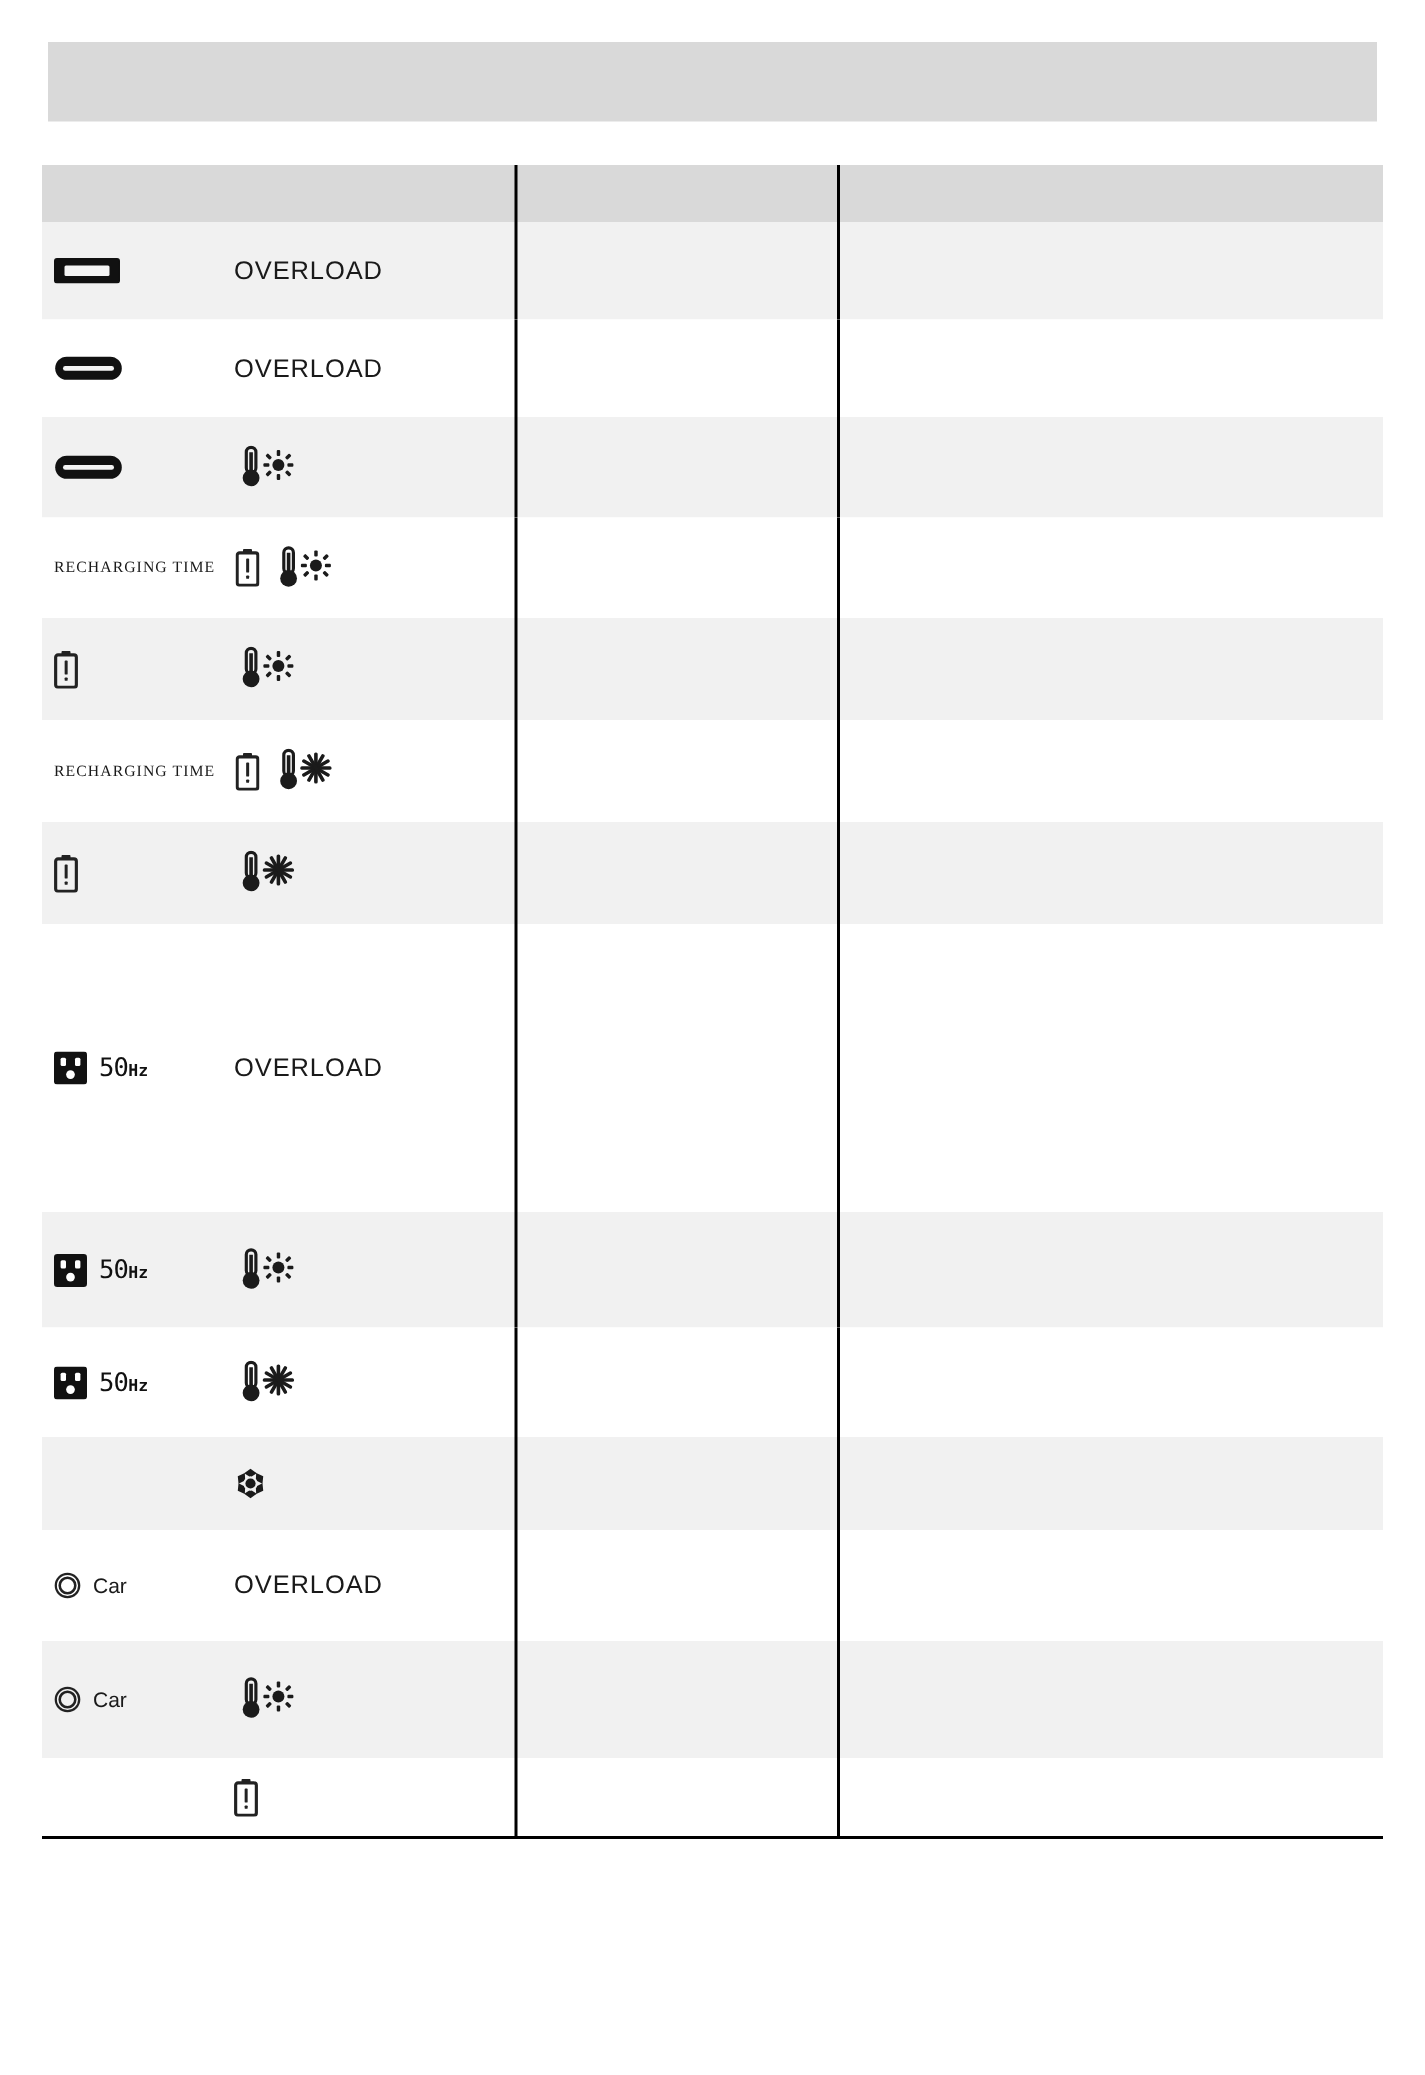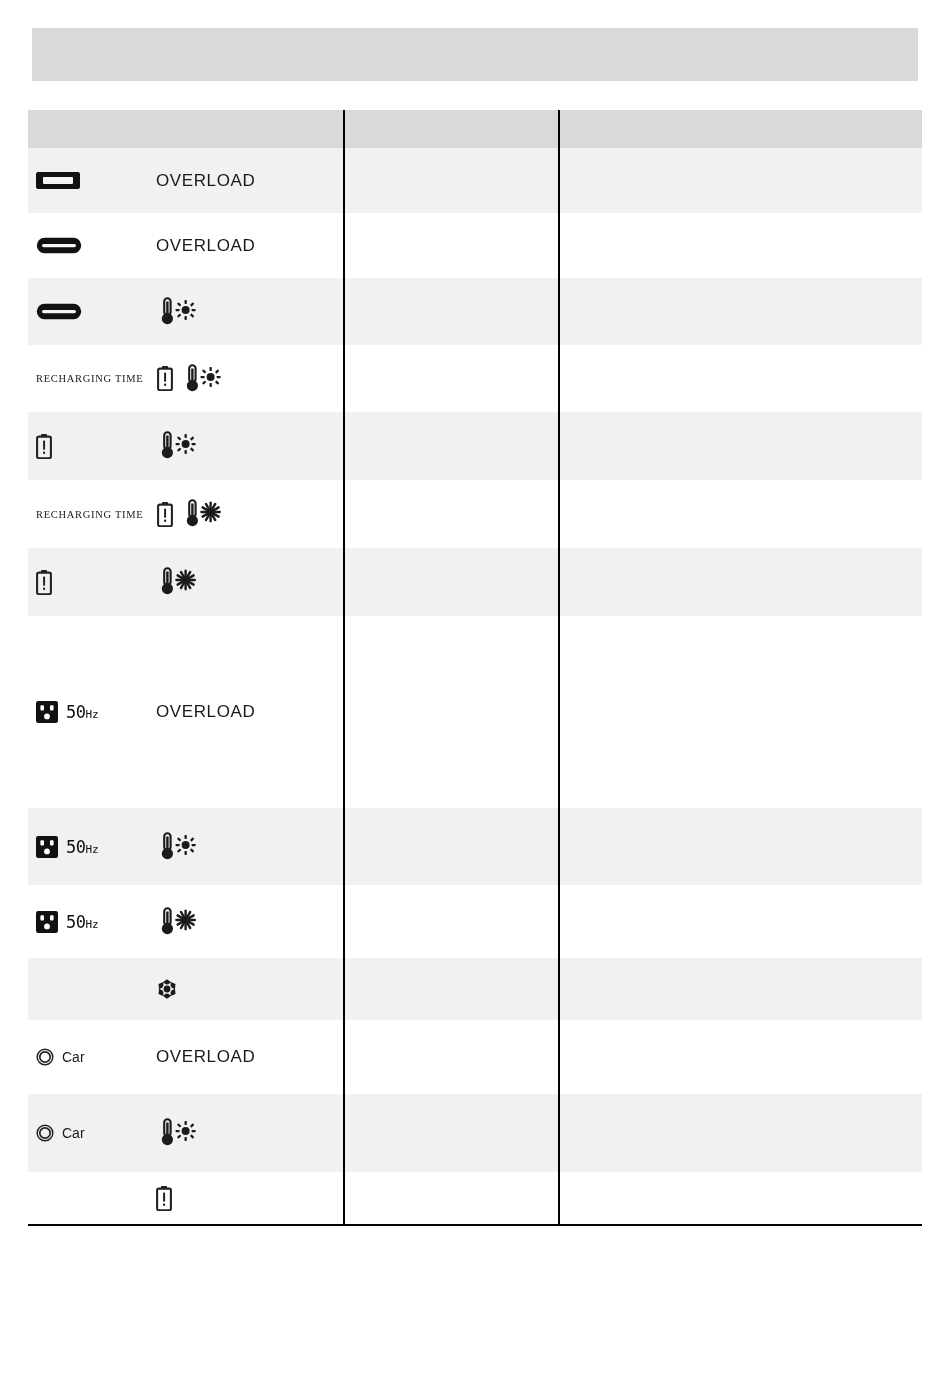--- a/index.html
+++ b/index.html
@@ -75,21 +75,21 @@
     white-space: nowrap;
     font-family: Liberation Serif, serif;
   }
   .hz {
     font-size: 17px;
     color: #111;
     font-family: "DejaVu Sans Mono", monospace;
     letter-spacing: -0.5px;
     white-space: nowrap;
   }
-  .hz .unit { font-size: 11px; letter-spacing: 0px; }
+  .hz .unit { font-size: 11px; letter-spacing: 0px; font-weight: bold; }
   .carlbl {
     font-size: 14px;
     color: #1a1a1a;
     white-space: nowrap;
     font-family: "Liberation Sans", sans-serif;
   }
 
   
   .ico { display: inline-block; vertical-align: middle; line-height: 0; }
 

